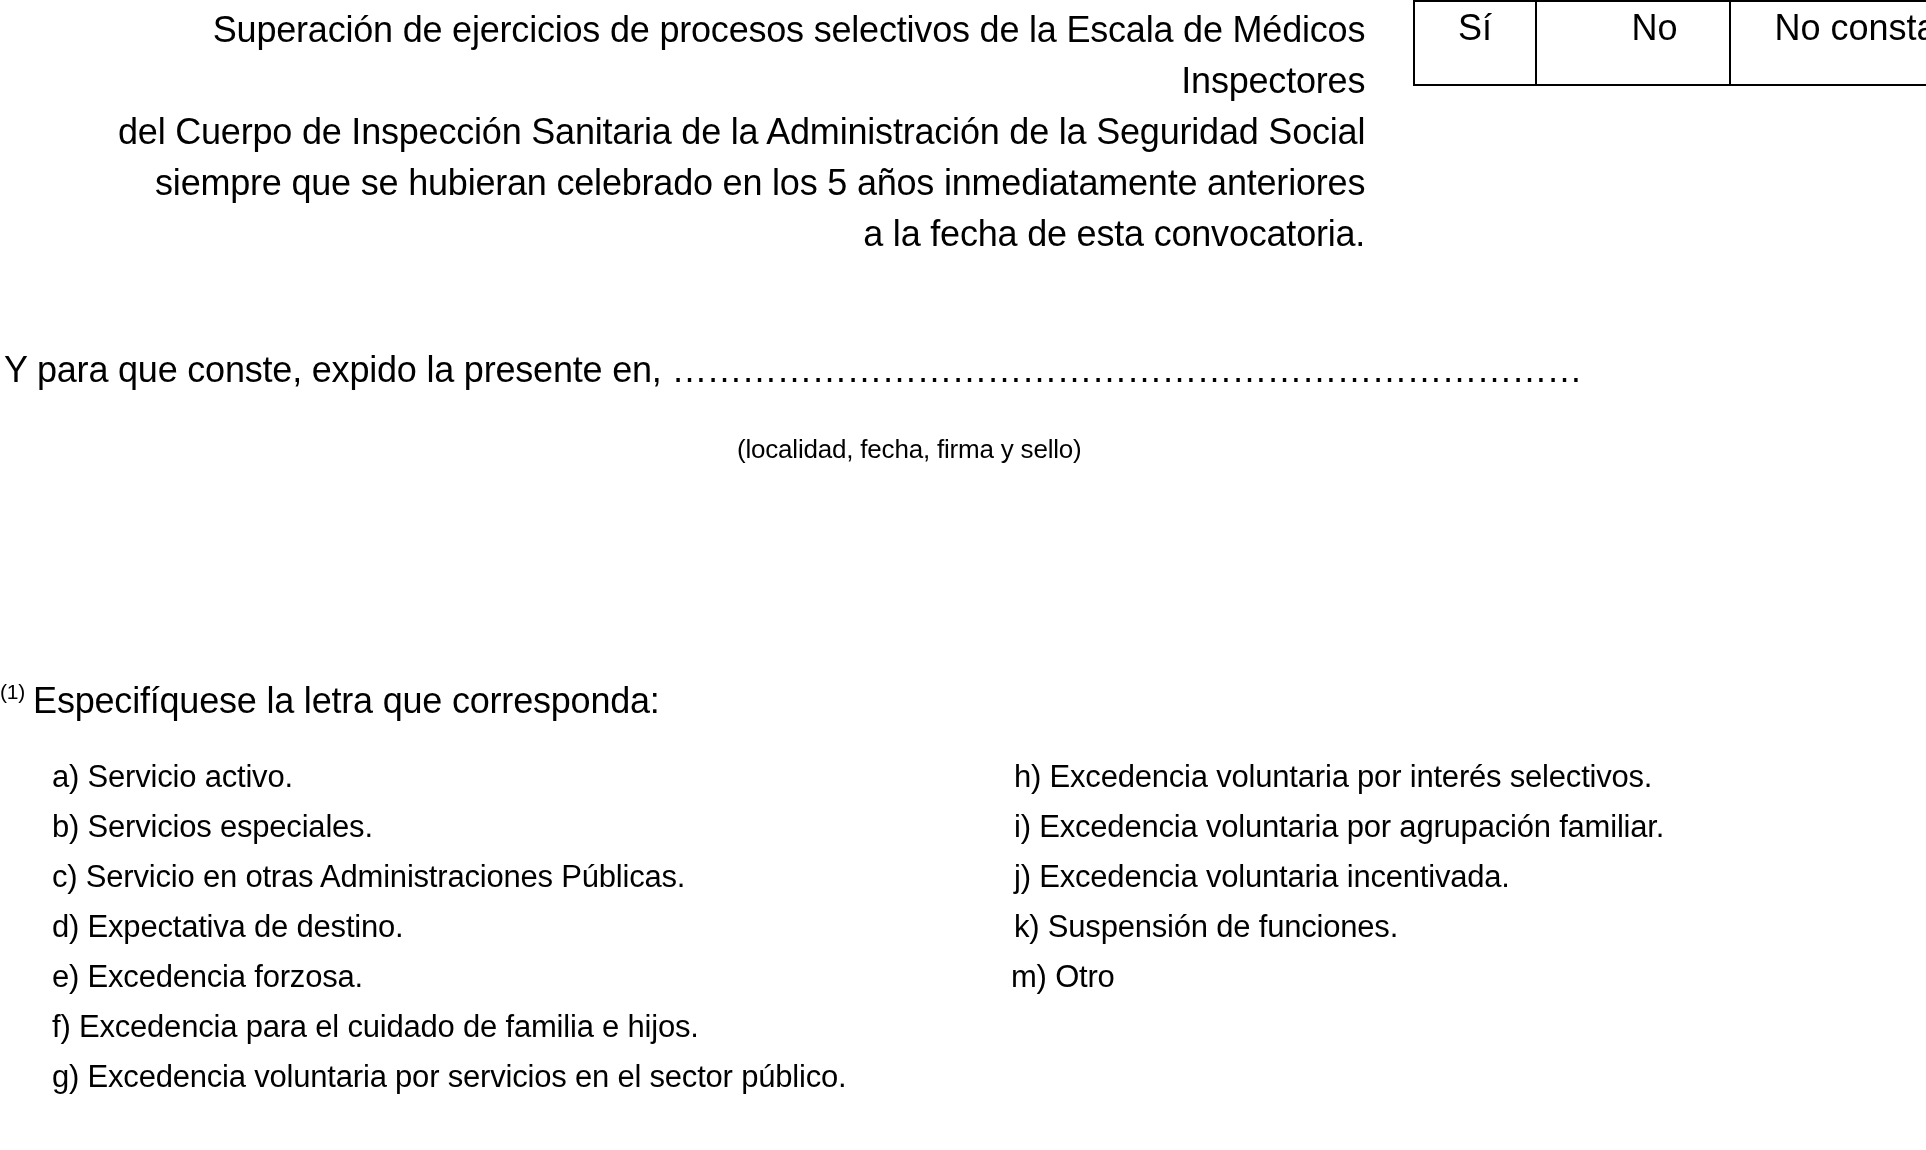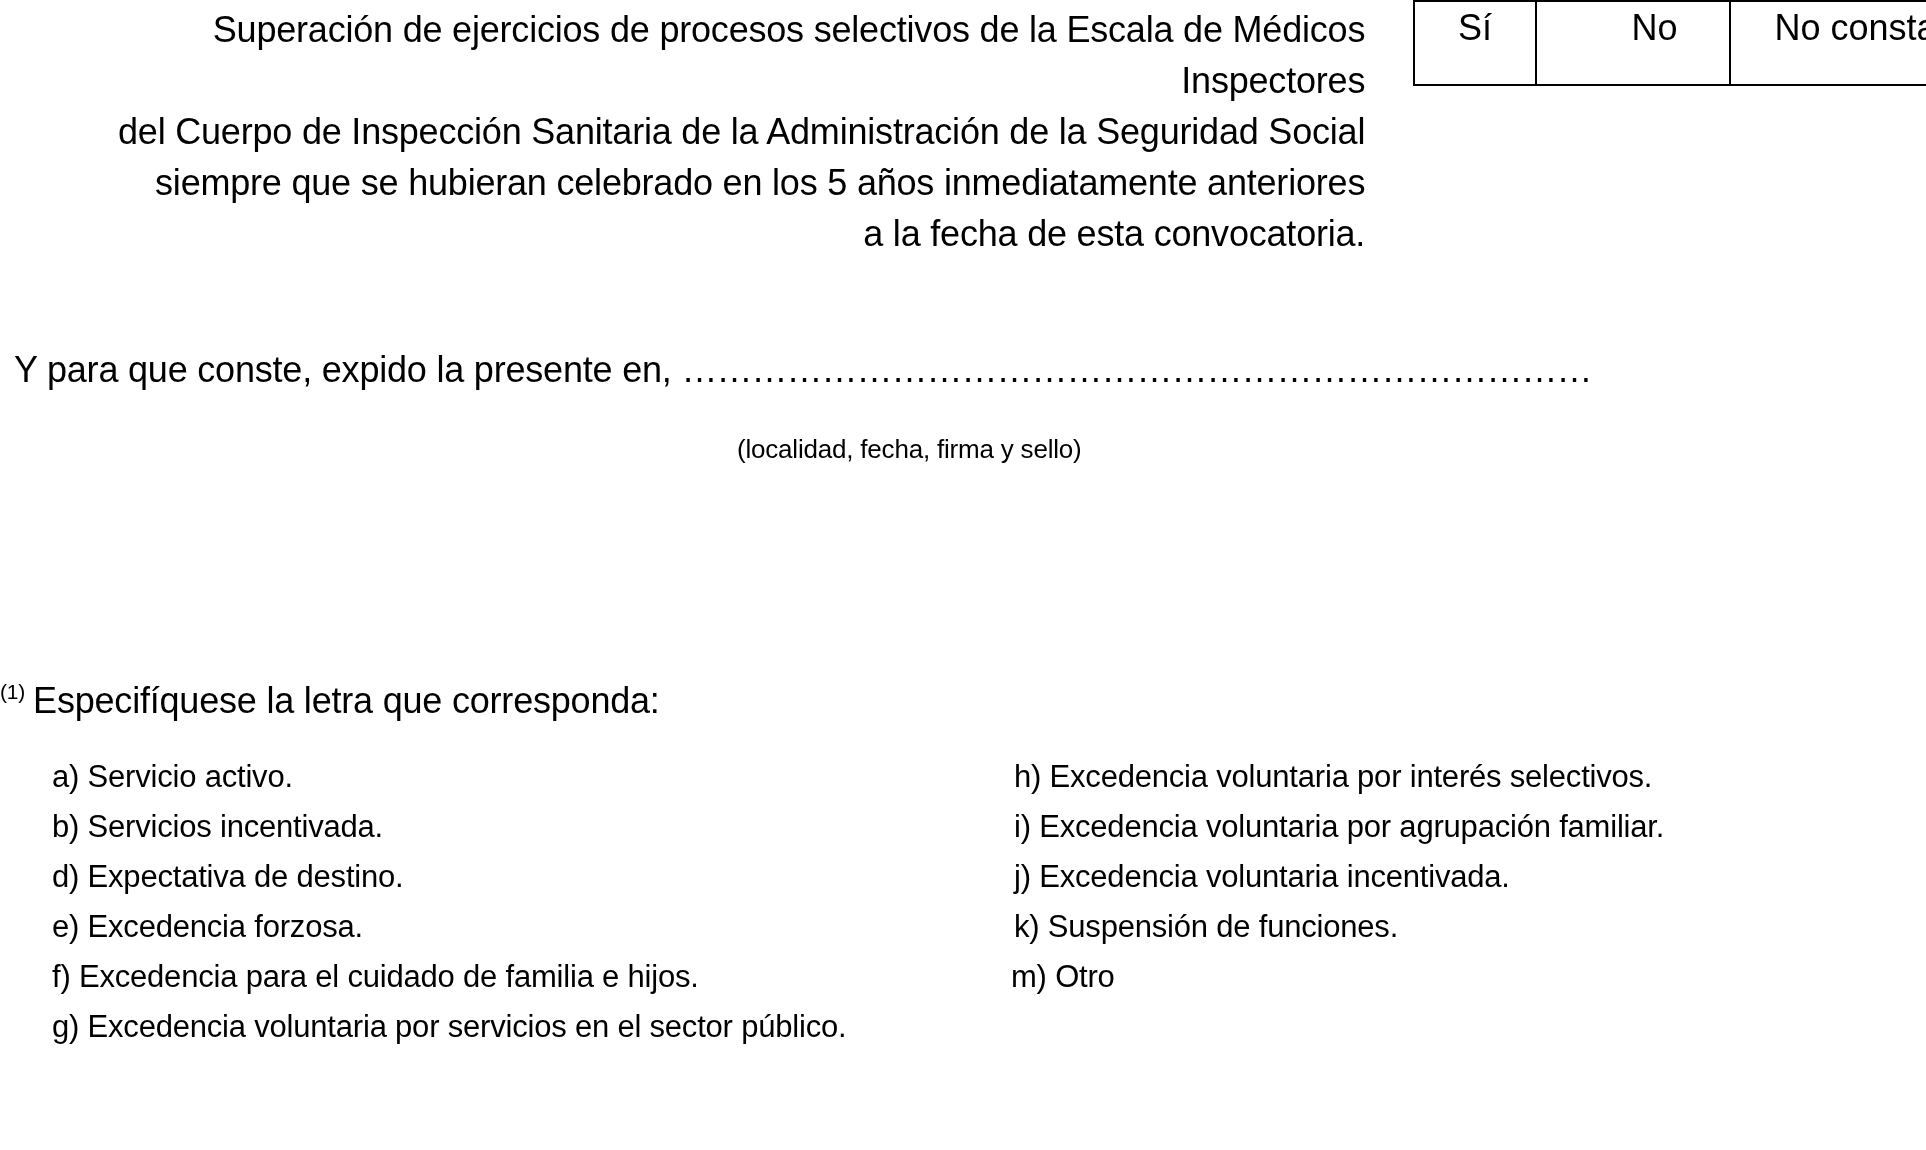--- a/index.html
+++ b/index.html
@@ -43,21 +43,21 @@
       font-size: 36px;
       line-height: 36px;
       padding-top: 8px;
       height: 73px;
     }
     .answer-table td.col-si { width: 118px; }
     .answer-table td.col-no { width: 147px; padding-left: 44px; }
     .answer-table td.col-noconsta { width: 247px; }
 
     .issue-line {
-      left: 14px;
+      left: 4px;
       top: 348px;
       font-size: 36px;
       line-height: 44px;
       letter-spacing: -0.2px;
     }
     .issue-line .dots { letter-spacing: -1px; }
 
     .signature-hint {
       left: 737px;
       top: 427px;
@@ -119,21 +119,22 @@
 </div>
 
 <div class="abs signature-hint">(localidad, fecha, firma y sello)</div>
 
 <div class="abs footnote-title">
   <sup>(1)</sup><span>Especifíquese la letra que corresponda:</span>
 </div>
 
 <div class="status-list left">
   <span class="status-item">a) Servicio activo.</span>
-  <span class="status-item">b) Servicios incentivada.</span>
+  <span class="status-item">b) Servicios especiales.</span>
+  <span class="status-item">c) Servicio en otras Administraciones Públicas.</span>
   <span class="status-item">d) Expectativa de destino.</span>
   <span class="status-item">e) Excedencia forzosa.</span>
   <span class="status-item">f) Excedencia para el cuidado de familia e hijos.</span>
   <span class="status-item">g) Excedencia voluntaria por servicios en el sector público.</span>
 </div>
 
 <div class="status-list right">
   <span class="status-item">h) Excedencia voluntaria por interés selectivos.</span>
   <span class="status-item">i) Excedencia voluntaria por agrupación familiar.</span>
   <span class="status-item">j) Excedencia voluntaria incentivada.</span>

